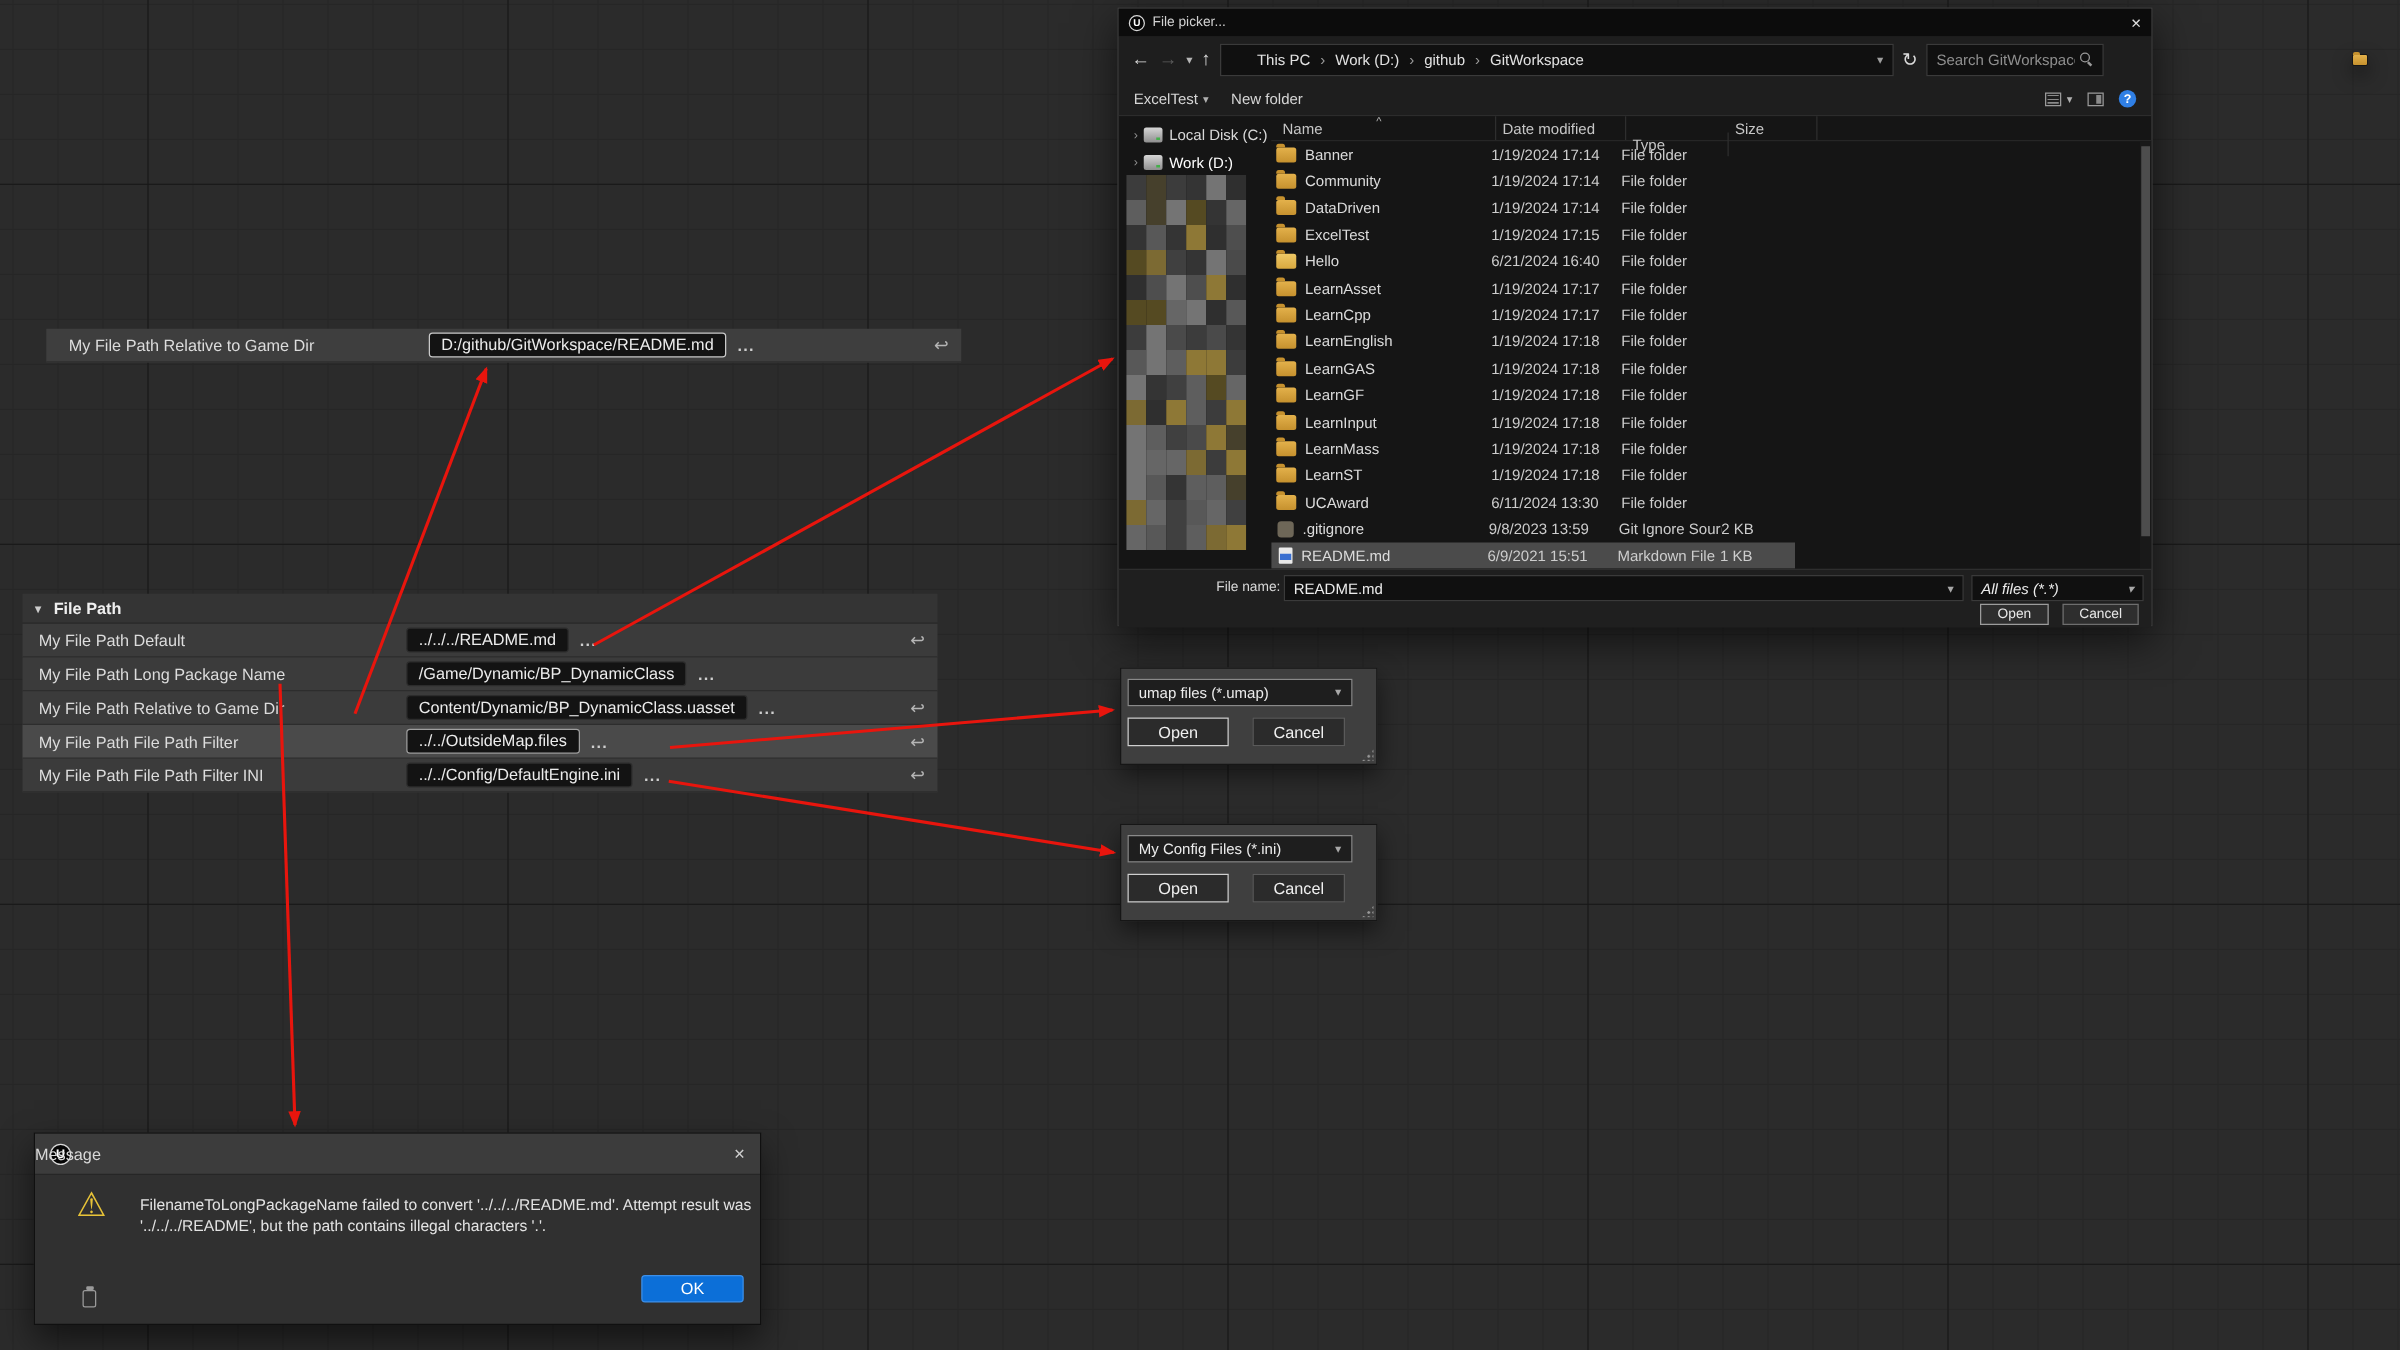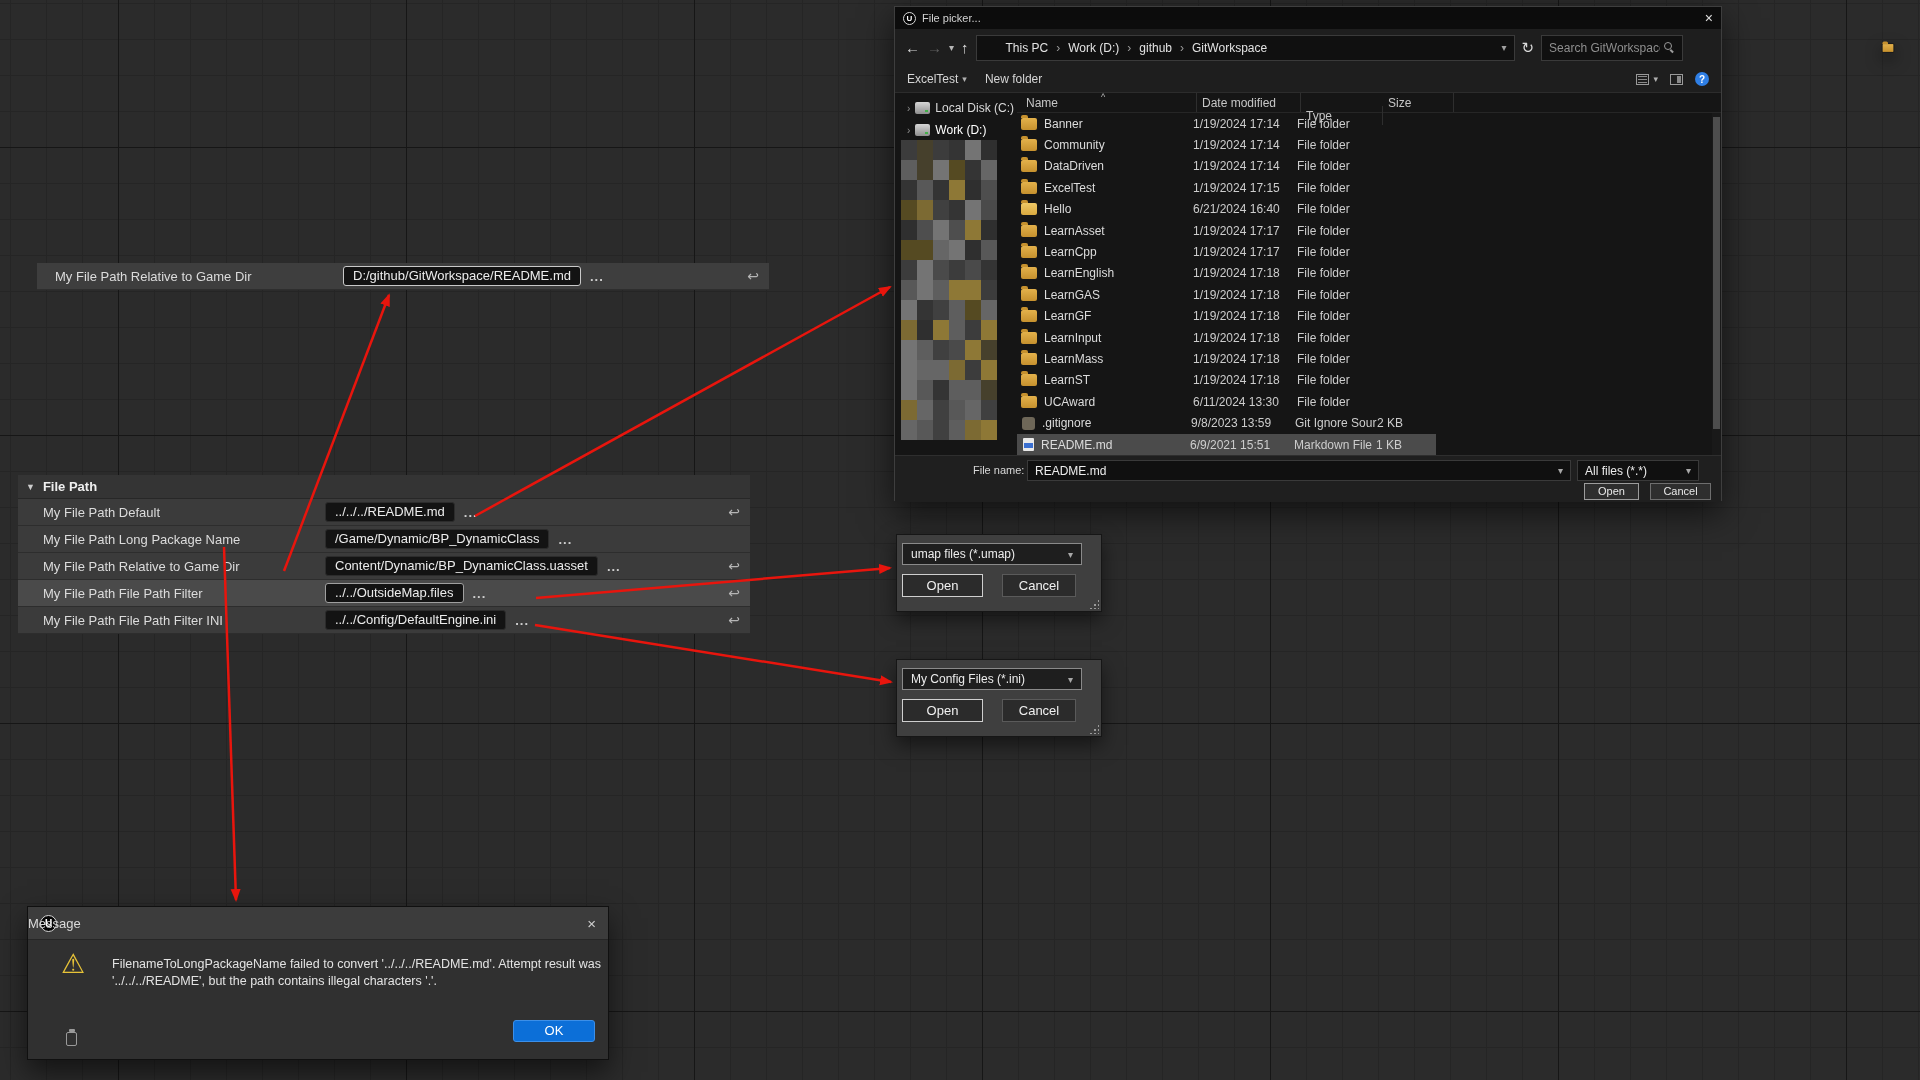--- a/index.html
+++ b/index.html
@@ -30,21 +30,21 @@
   .value-chip.focus { border-color:#c9c9c9; }
   .dots { margin-left:9px; color:#cfcfcf; font-size:13px; font-weight:bold; letter-spacing:1px; }
   .revert { position:absolute; right:10px; top:50%; transform:translateY(-50%); color:#b5b5b5; font-size:14px; }
 
   .section { position:absolute; left:18px; top:475px; width:732px; z-index:5; }
   .section-header { height:24px; background:#343434; display:flex; align-items:center; gap:8px;
     padding-left:8px; font-size:13px; font-weight:bold; color:#efefef; border-bottom:1px solid #272727; }
   .tri { font-size:9px; color:#cdcdcd; }
   .prop-row { height:27px; display:flex; align-items:center; background:#3b3b3b;
     border-bottom:1px solid #2d2d2d; position:relative; }
-  .prop-row .prop-label { width:307px; padding-left:25px; }
+  .prop-row .prop-label { width:307px; padding-left:13px; }
   .prop-row.selected { background:#4a4a4a; }
   .prop-row.selected .value-chip { border-color:#9f9f9f; }
 
   
   .fp { position:absolute; left:894px; top:6px; width:828px; height:495px; background:#1f1f1f;
     border:1px solid #3e3e3e; box-shadow:0 12px 32px rgba(0,0,0,.6); z-index:20; font-size:12px; color:#e4e4e4; }
   .fp-title { height:22px; background:#0c0c0c; display:flex; align-items:center; gap:6px; padding:0 8px;
     font-size:11px; color:#d2d2d2; }
   .ue-badge { width:13px; height:13px; border-radius:50%; background:#050505; border:1px solid #d8d8d8;
     color:#fff; font-size:8px; font-weight:bold; display:flex; align-items:center; justify-content:center; flex:0 0 auto; }
@@ -93,21 +93,21 @@
   .ftype { width:82px; color:#cdcdcd; white-space:nowrap; overflow:hidden; }
   .fsize { width:64px; text-align:left; color:#cdcdcd; }
   .fp-scroll { position:absolute; right:0; top:20px; bottom:0; width:9px; background:#191919; }
   .fp-scroll .thumb { position:absolute; left:1px; right:1px; top:4px; height:312px; background:#4d4d4d; }
 
   .fp-footer { height:47px; background:#1f1f1f; border-top:1px solid #2e2e2e; position:relative; font-size:12px; }
   .fn-label { position:absolute; left:78px; top:8px; color:#d8d8d8; font-size:11px; }
   .combo { position:absolute; top:4px; height:21px; background:#101010; border:1px solid #3a3a3a;
     display:flex; align-items:center; padding:0 7px; color:#ececec; }
   .fn-combo { left:132px; width:544px; }
-  .ft-combo { left:682px; width:122px; }
+  .ft-combo { left:682px; width:138px;font-style:italic; }
   .chev { margin-left:auto; color:#a8a8a8; font-size:10px; }
   .btn { position:absolute; background:#2e2e2e; border:1px solid #6e6e6e; color:#e8e8e8;
     font-size:11px; text-align:center; }
   .fp-open { left:689px; top:27px; width:55px; height:17px; line-height:15px; border-color:#9c9c9c; }
   .fp-cancel { left:755px; top:27px; width:61px; height:17px; line-height:15px; }
 
   
   .mini { position:absolute; left:896px; width:206px; height:78px; background:#3f3f3f;
     border:1px solid #161616; box-shadow:0 8px 18px rgba(0,0,0,.5); z-index:20; }
   .mini.a { top:534px; } .mini.b { top:659px; }

